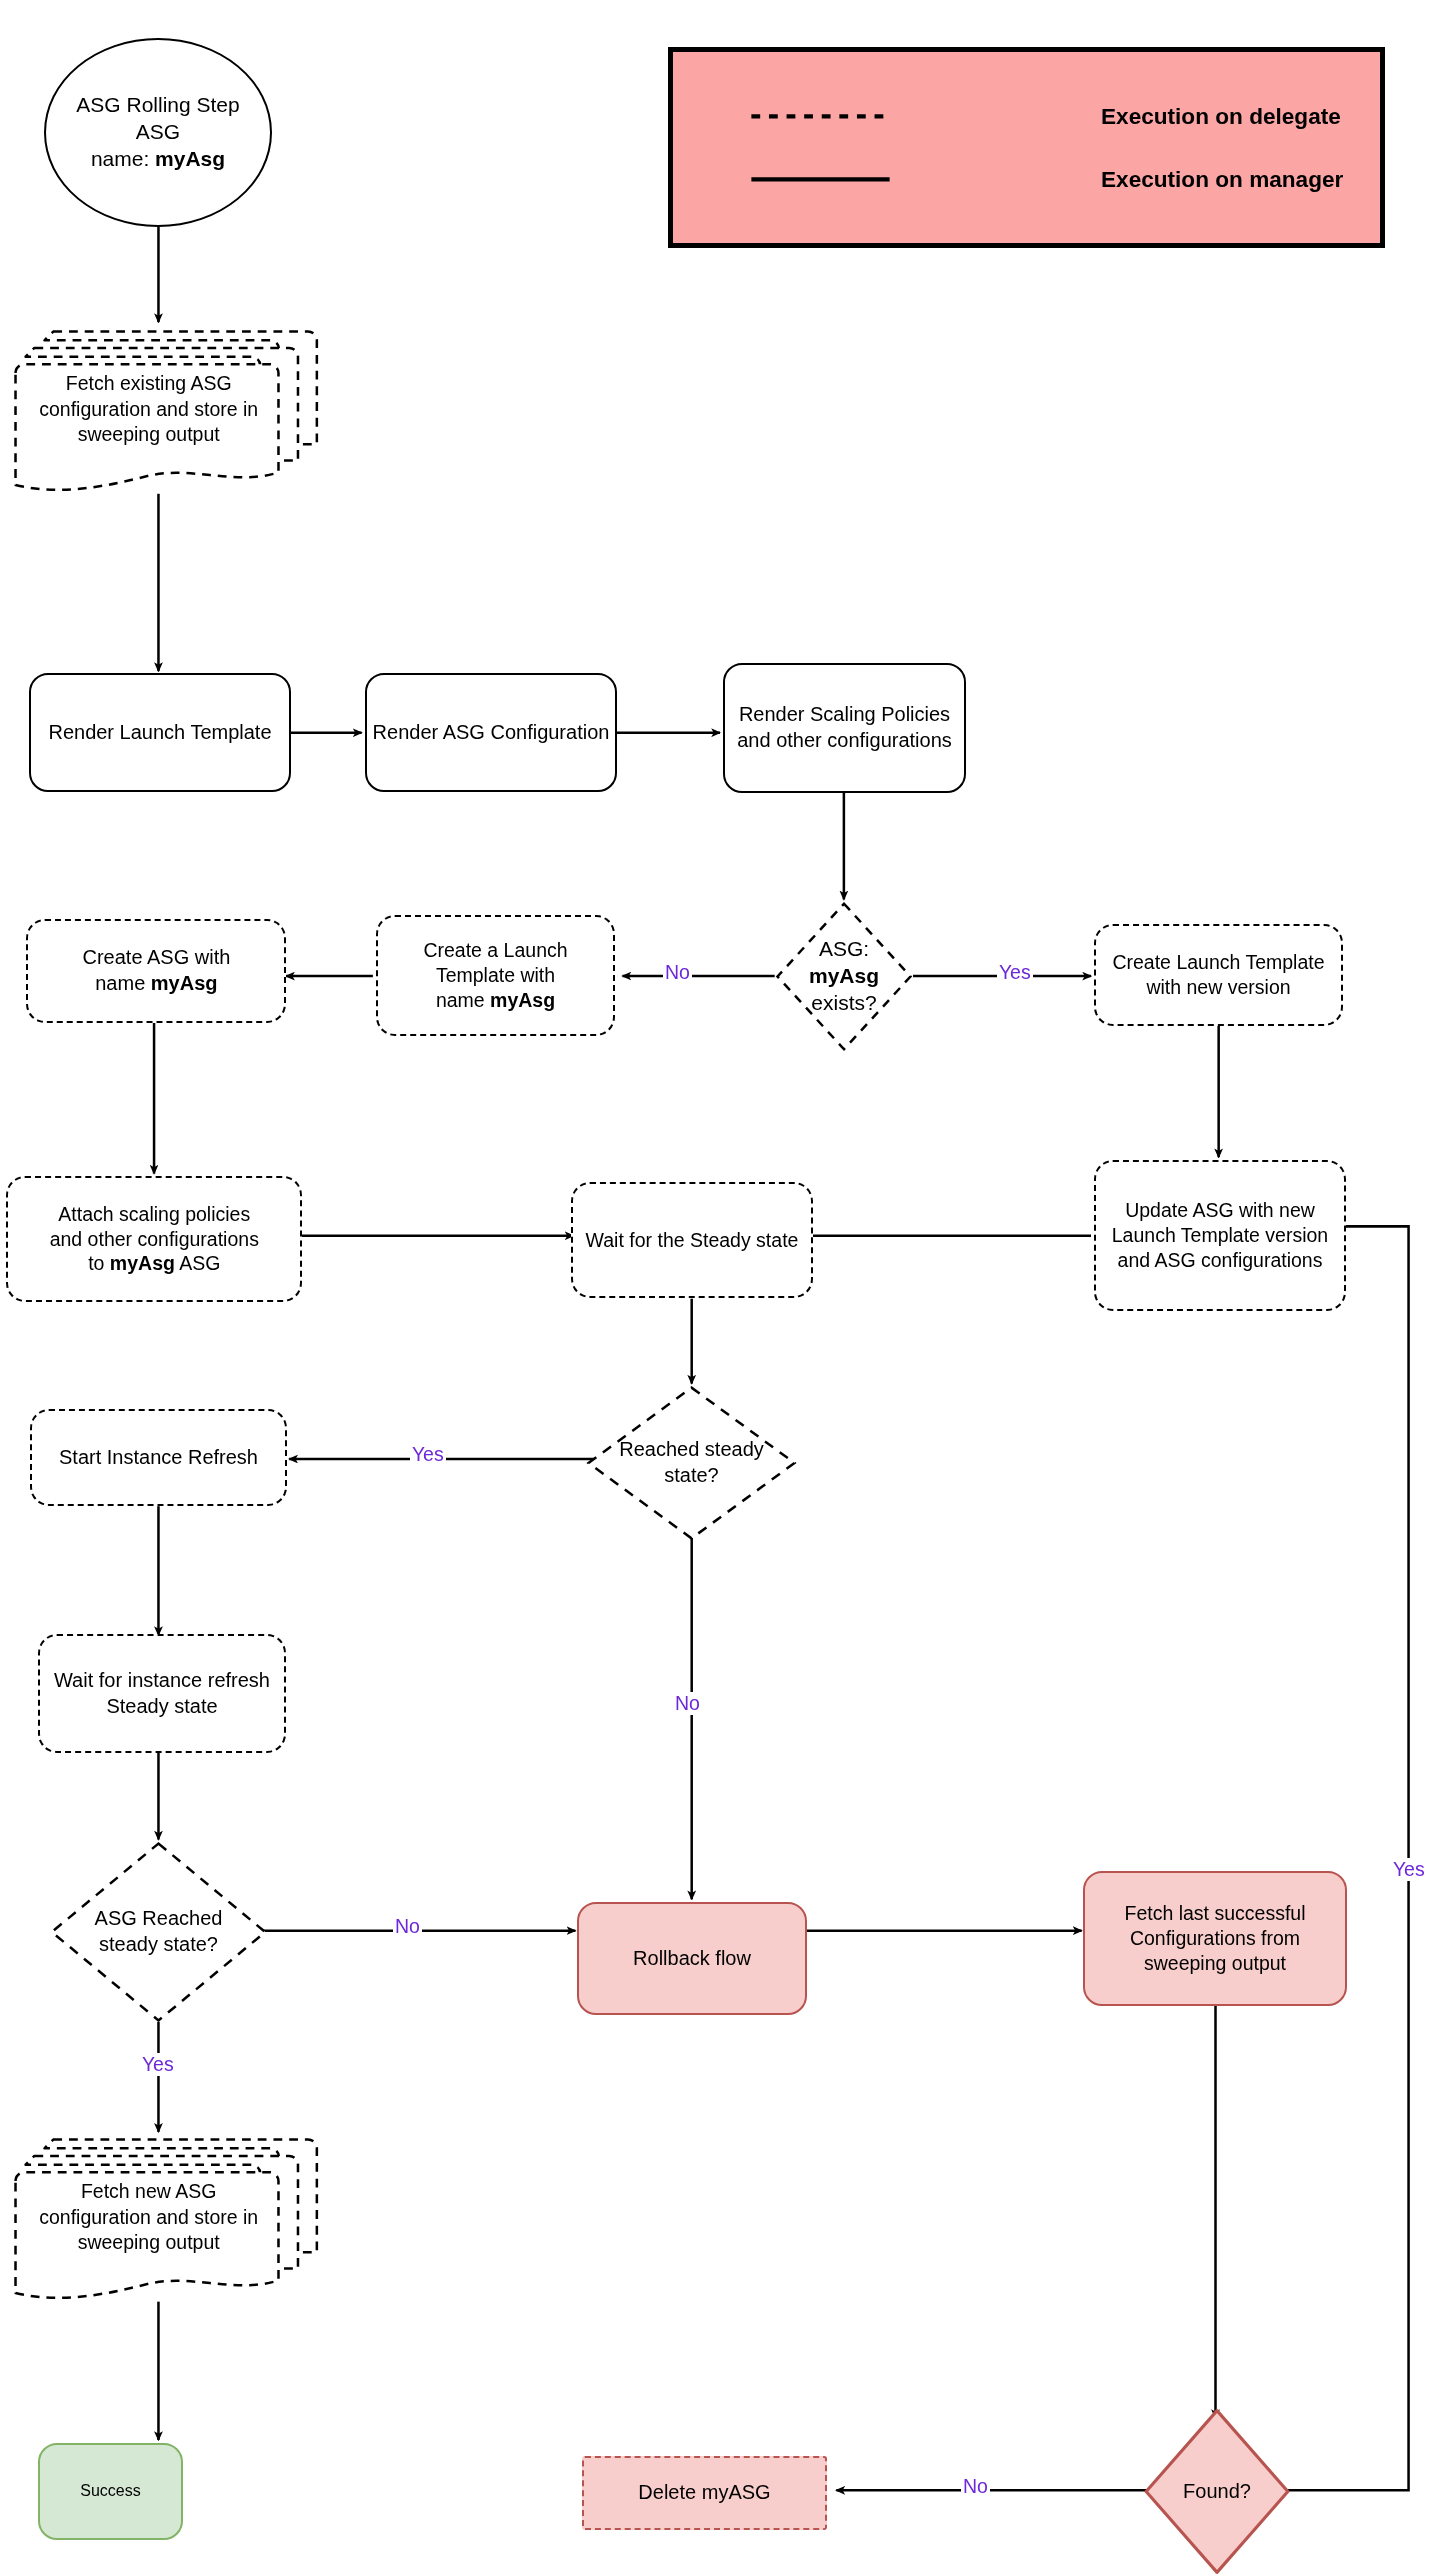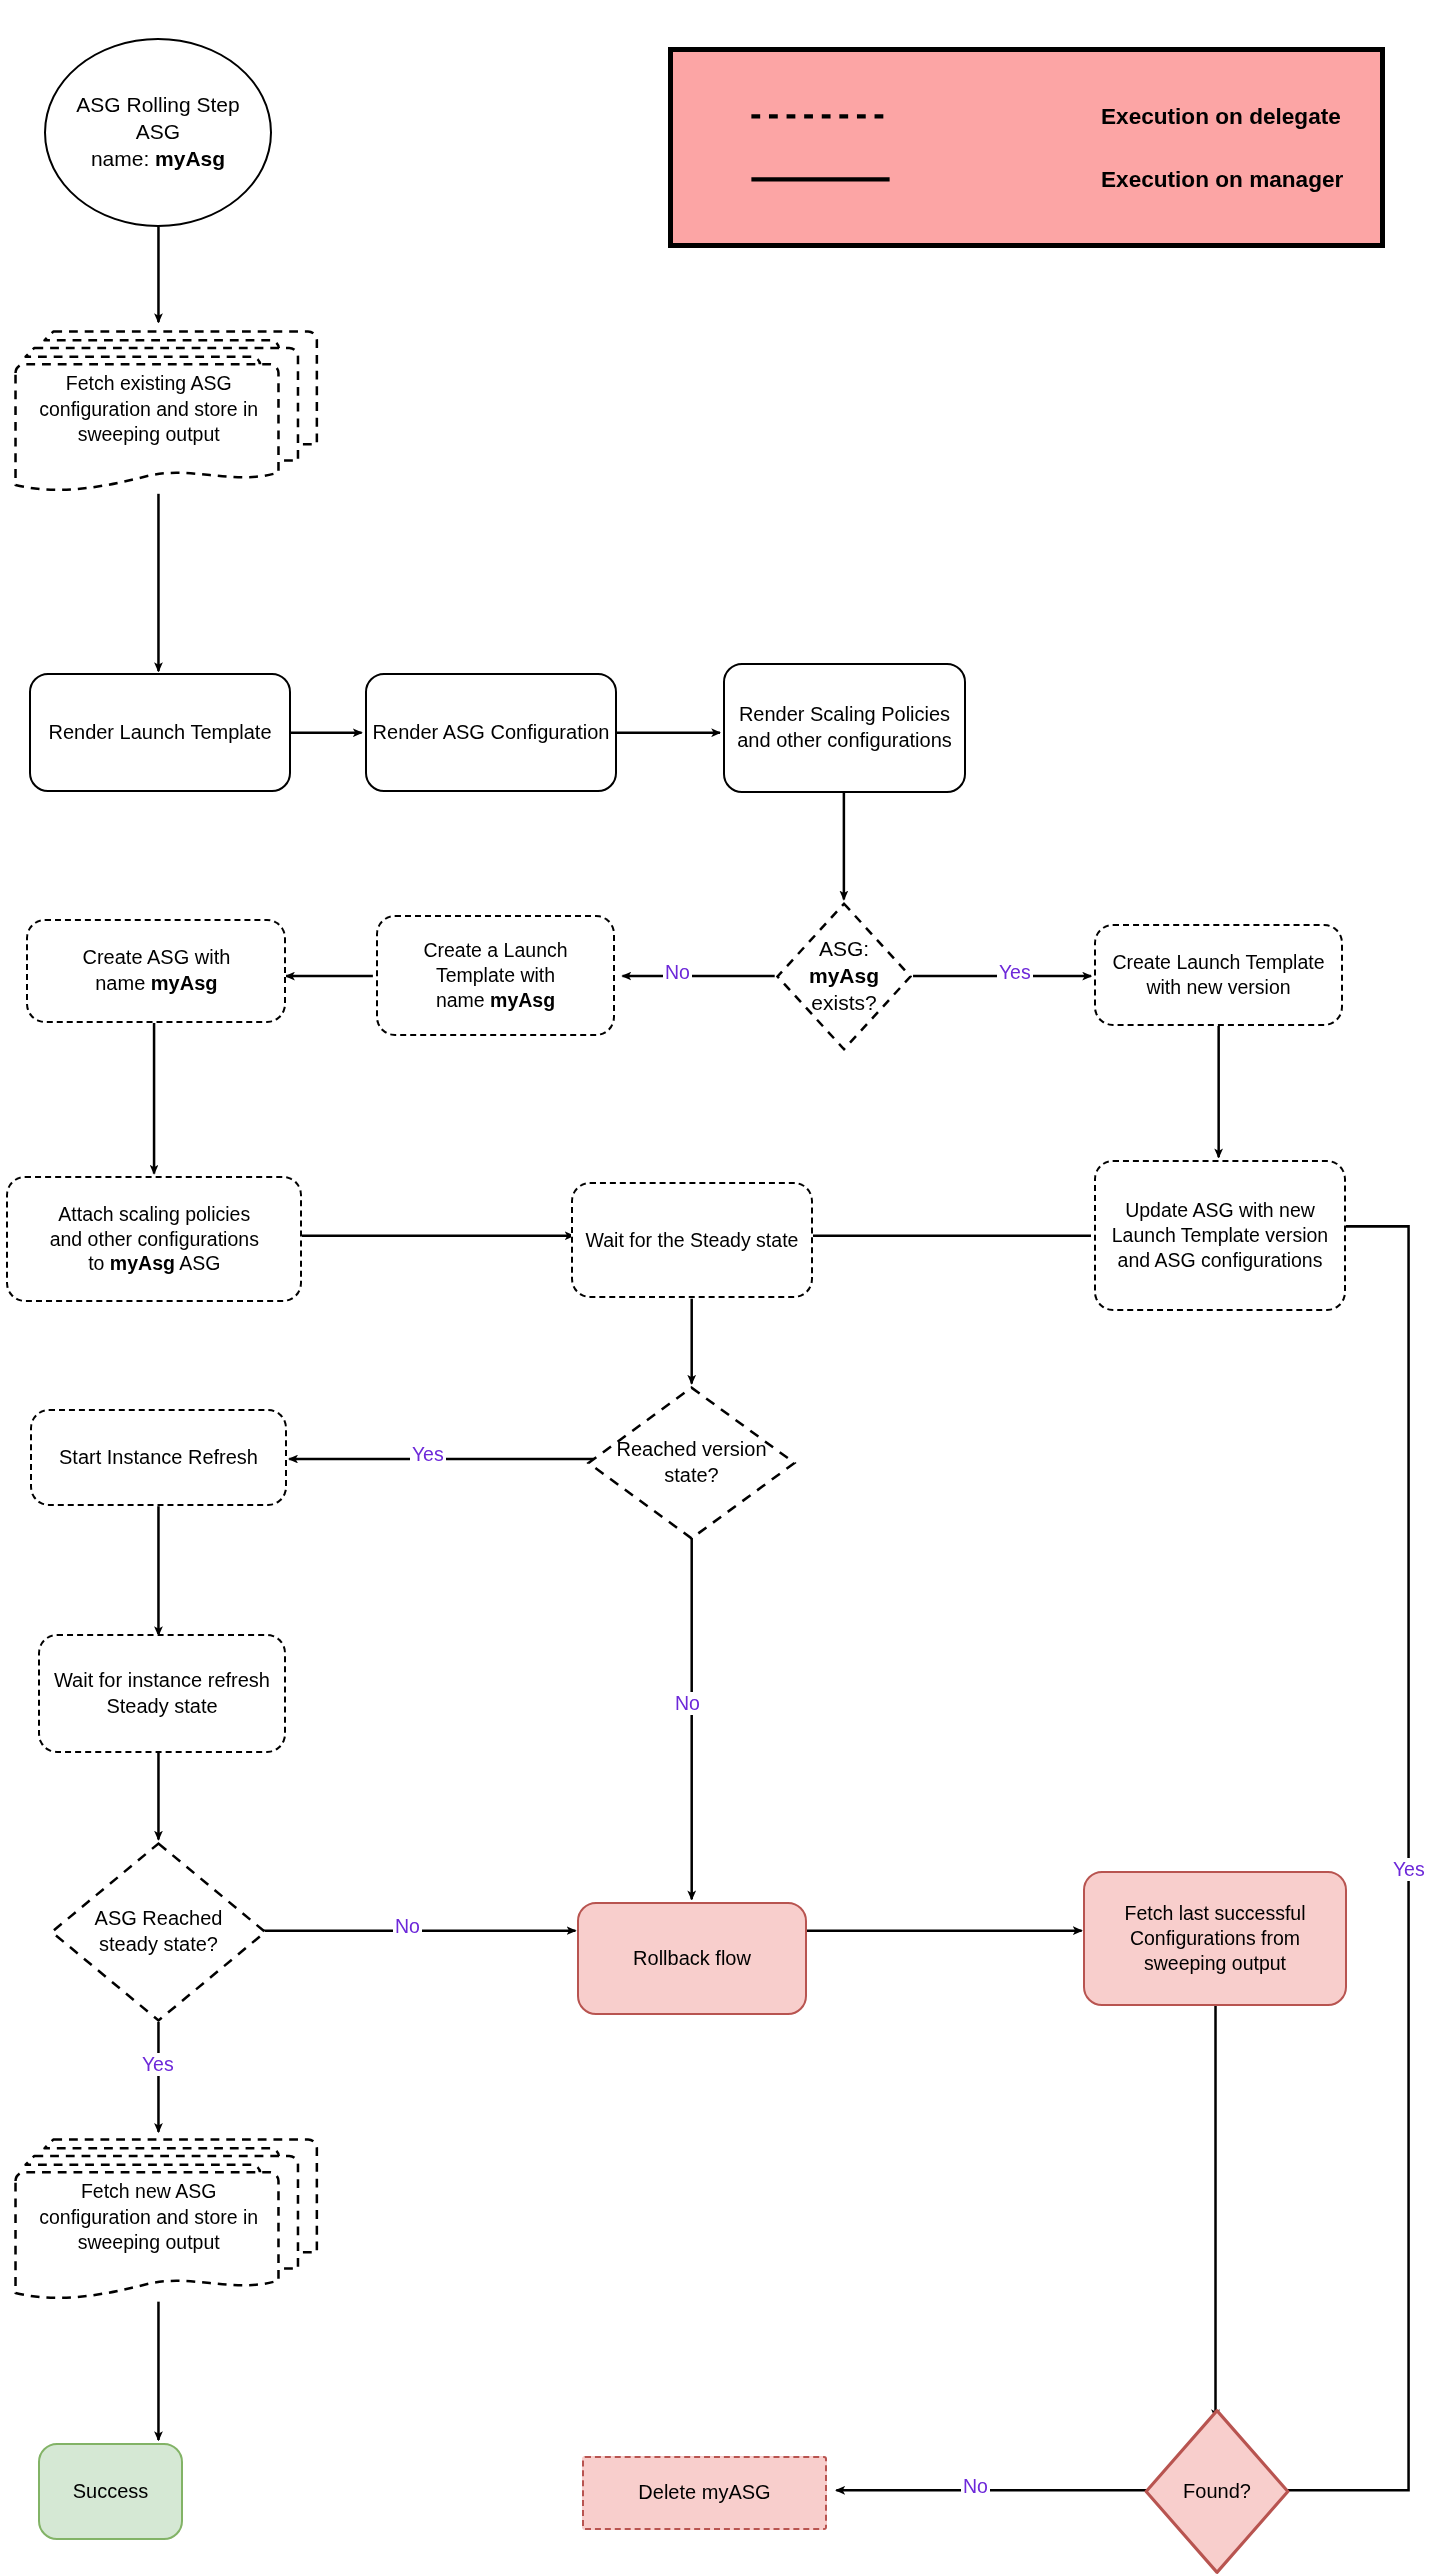--- a/index.html
+++ b/index.html
@@ -181,21 +181,21 @@
   </div>
 
   <div class="node rect-dashed" style="left:1094px;top:1160px;width:252px;height:151px;font-size:19.5px;">
     <div class="lbl">Update ASG with new Launch Template version and ASG configurations</div>
   </div>
 
   <div class="diamond-wrap" style="left:586px;top:1385px;width:211px;height:156px;">
     <svg width="211" height="156" viewBox="0 0 336 248">
       <polygon points="168,4 332,124 168,244 4,124" fill="#fff" stroke="#000" stroke-width="4" stroke-dasharray="16 13"></polygon>
     </svg>
-    <div class="diamond-text" style="font-size:20px;padding:0 29px;box-sizing:border-box;">Reached version state?</div>
+    <div class="diamond-text" style="font-size:20px;padding:0 29px;box-sizing:border-box;">Reached steady state?</div>
   </div>
 
   <div class="node rect-dashed" style="left:30px;top:1409px;width:257px;height:97px;font-size:20px;">
     <div class="lbl">Start Instance Refresh</div>
   </div>
 
   <div class="node rect-dashed" style="left:38px;top:1634px;width:248px;height:119px;font-size:20px;">
     <div class="lbl">Wait for instance refresh Steady state</div>
   </div>
 
@@ -219,21 +219,21 @@
       <g fill="#fff" stroke="#000" stroke-width="4" stroke-dasharray="14 11" stroke-linejoin="round">
         <path d="M75,12 h405 a14,14 0 0 1 14,14 v165 h-60 V40 a14,14 0 0 0 -14,-14 H61 z"></path>
         <path d="M45,38 h405 a14,14 0 0 1 14,14 v165 h-60 V66 a14,14 0 0 0 -14,-14 H31 z"></path>
         <path d="M15,78 a14,14 0 0 1 14,-14 h390 a14,14 0 0 1 14,14 v158
                  c-70,22 -140,-12 -210,6 c-70,18 -140,30 -208,14 z"></path>
       </g>
     </svg>
     <div class="doc-text" style="left:16.4px;top:48px;width:252px;height:75px;font-size:19.5px;">Fetch new ASG configuration and store in sweeping output</div>
   </div>
 
-  <div class="node green" style="left:38px;top:2443px;width:145px;height:97px;font-size:20px;">
+  <div class="node green" style="left:38px;top:2443px;width:145px;height:97px;font-size:16px;">
     <div class="lbl">Success</div>
   </div>
 
   <div class="node red-dashed" style="left:582px;top:2456px;width:245px;height:74px;font-size:20px;">
     <div class="lbl">Delete myASG</div>
   </div>
 
   <div class="diamond-wrap" style="left:1143px;top:2407px;width:148px;height:169px;">
     <svg width="148" height="169" viewBox="0 0 236 268">
       <polygon points="118,5 231,134 118,263 5,134" fill="#f8cecc" stroke="#b85450" stroke-width="5" stroke-linejoin="round"></polygon>

